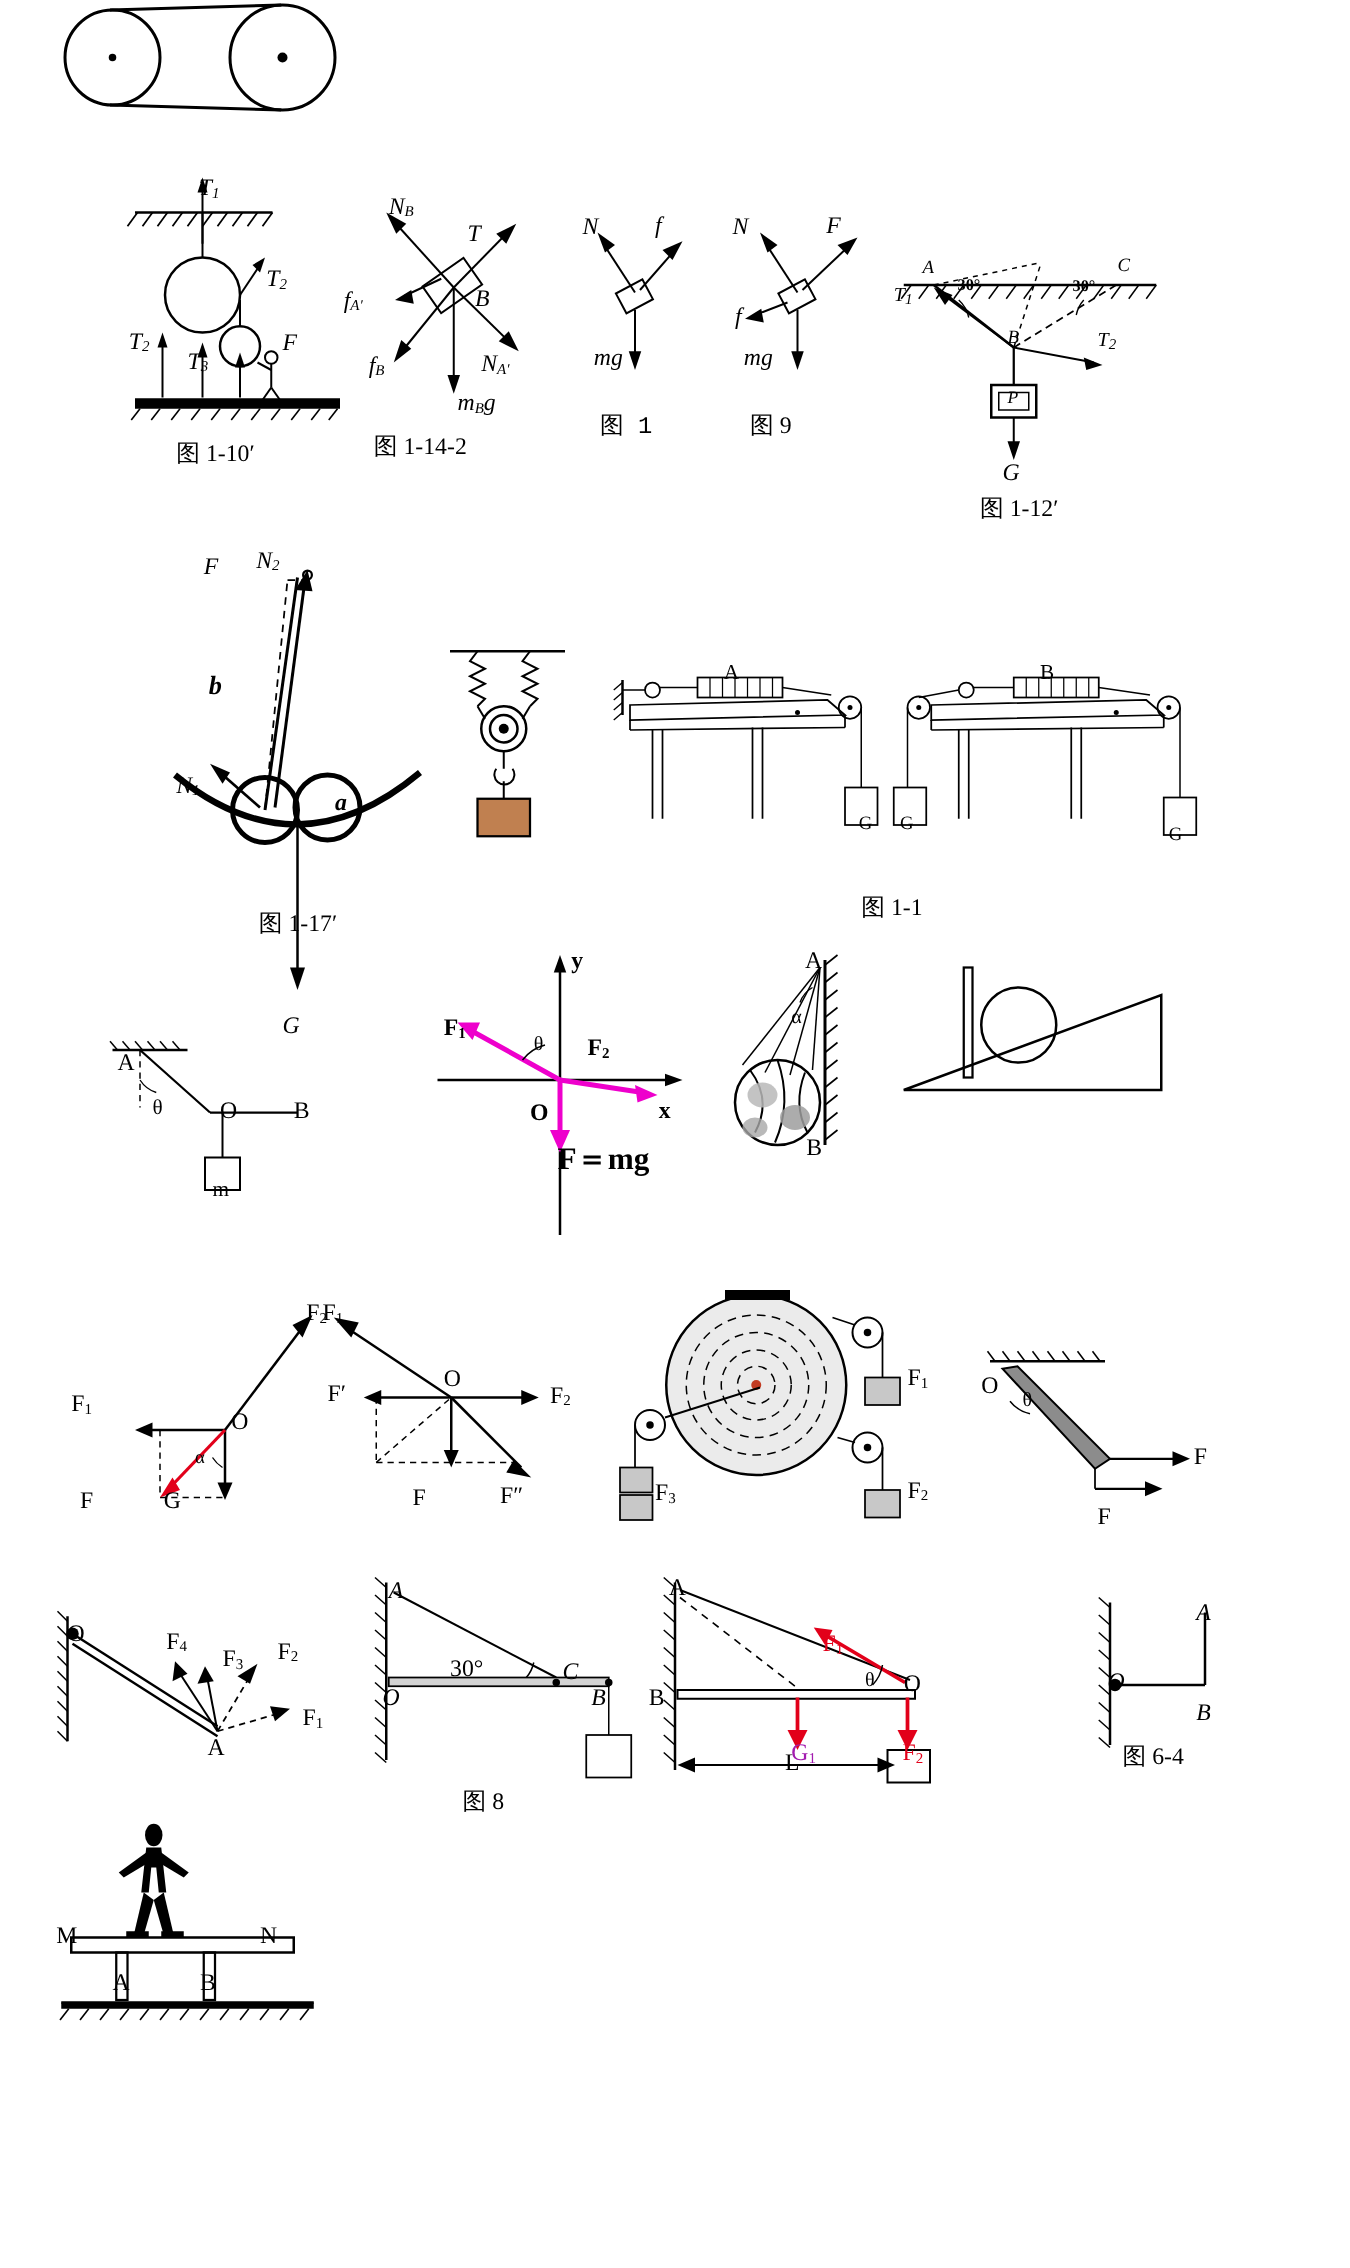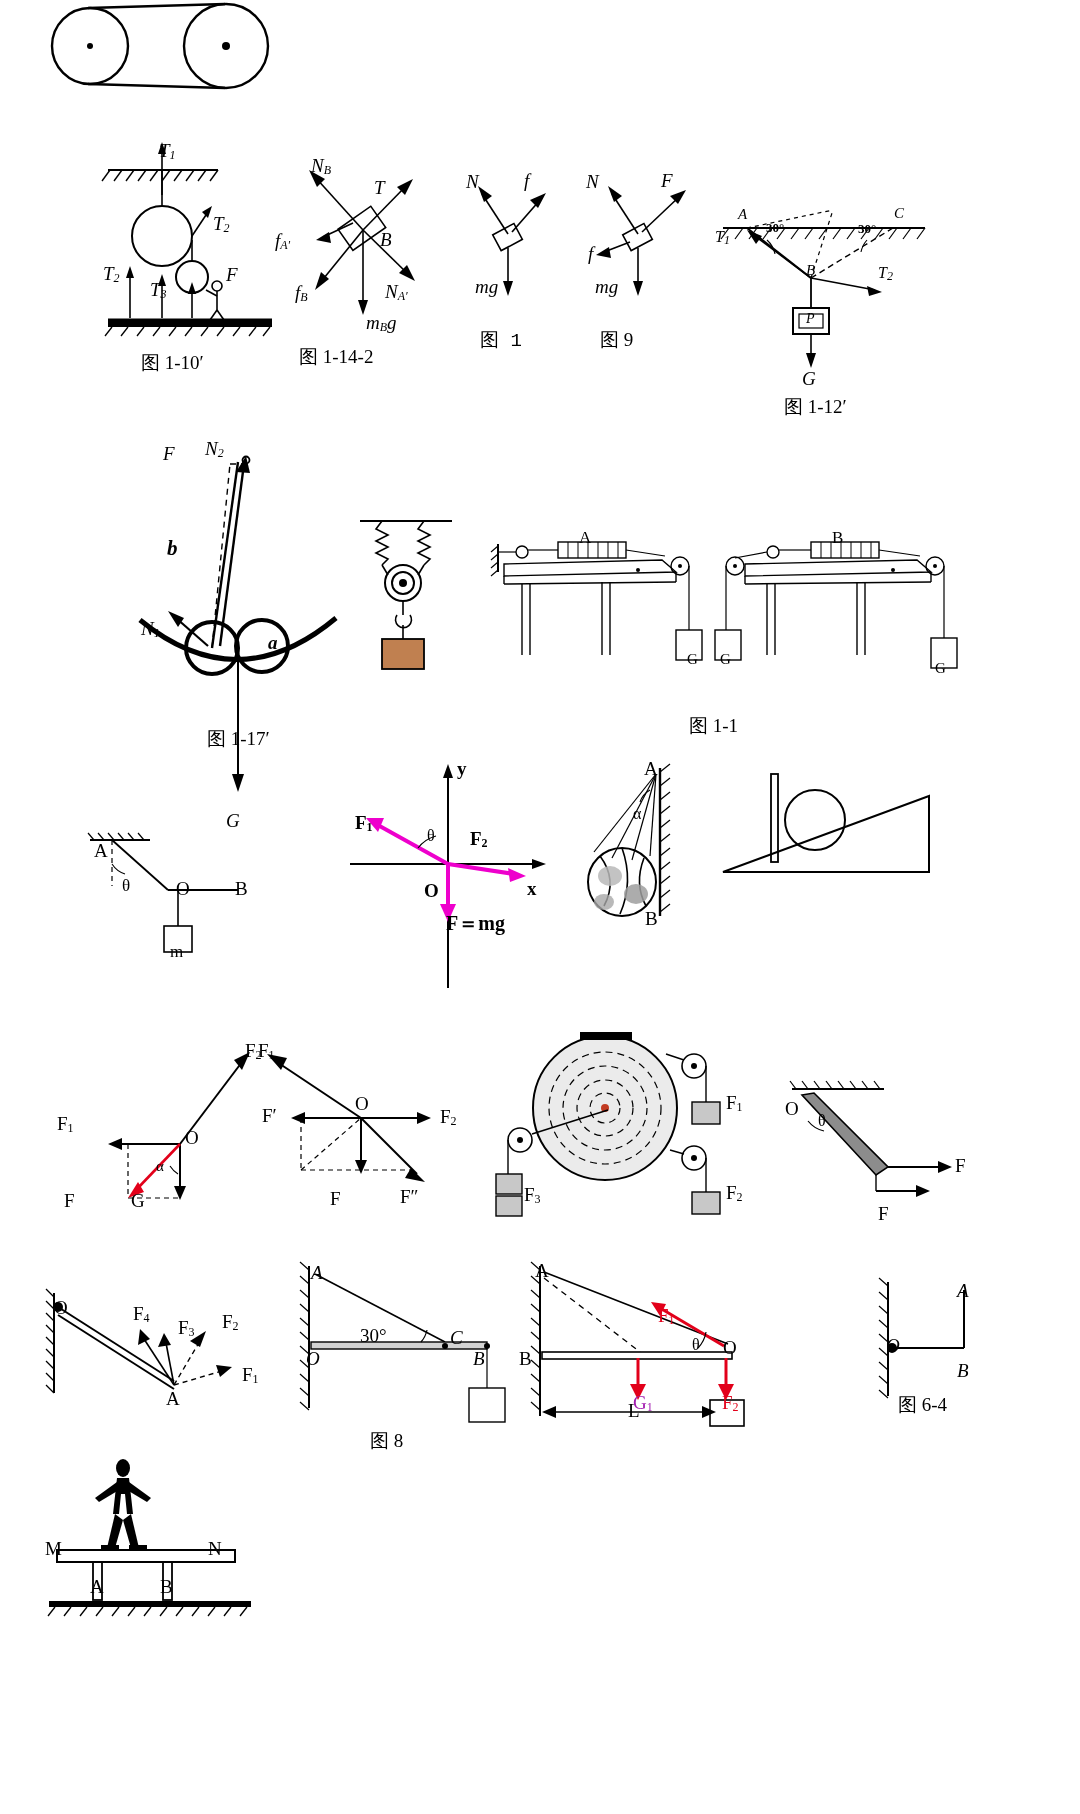--- a/index.html
+++ b/index.html
@@ -423,21 +423,21 @@
 
     <path d="M78 88 A 34 34 0 0 1 96 76" fill="none" stroke="#000" stroke-width="1.2"></path>
   </svg>
 </div>
 <span class="lbl up" style="left:457px;top:758px;font-size:19px;font-weight:bold;"><span>y</span></span>
 <span class="lbl up" style="left:527px;top:878px;font-size:19px;font-weight:bold;"><span>x</span></span>
 <span class="lbl up" style="left:424px;top:880px;font-size:19px;font-weight:bold;"><span>O</span></span>
 <span class="lbl up" style="left:355px;top:812px;font-size:19px;font-weight:bold;"><span>F</span><span class="sub" style="font-style:normal;">1</span></span>
 <span class="lbl up" style="left:470px;top:828px;font-size:19px;font-weight:bold;"><span>F</span><span class="sub" style="font-style:normal;">2</span></span>
 <span class="lbl up" style="left:427px;top:827px;font-size:16px;"><span>θ</span></span>
-<span class="lbl up" style="left:446px;top:910px;font-size:20px;font-weight:bold;"><span>F＝mg</span></span>
+<span class="lbl up" style="left:446px;top:910px;font-size:25px;font-weight:bold;"><span>F＝mg</span></span>
 
 <div class="fig" style="left:560px;top:760px;">
   <svg width="120" height="180" viewBox="0 0 120 180">
 
     <line x1="100" y1="8" x2="100" y2="156" stroke="#000" stroke-width="2.4"></line>
     <g stroke="#000" stroke-width="1.3">
       <line x1="100" y1="12" x2="110" y2="4"></line>
         <line x1="100" y1="26" x2="110" y2="18"></line>
       <line x1="100" y1="40" x2="110" y2="32"></line>
         <line x1="100" y1="54" x2="110" y2="46"></line>

